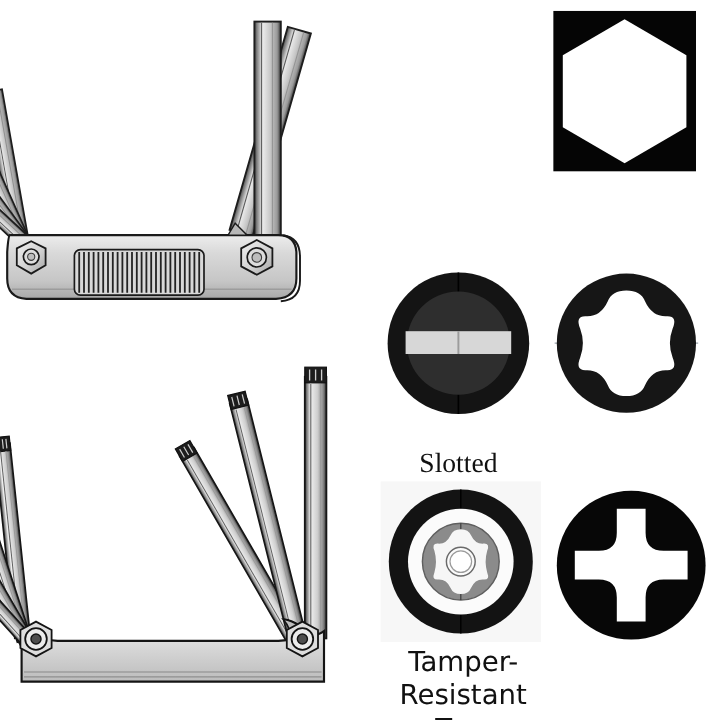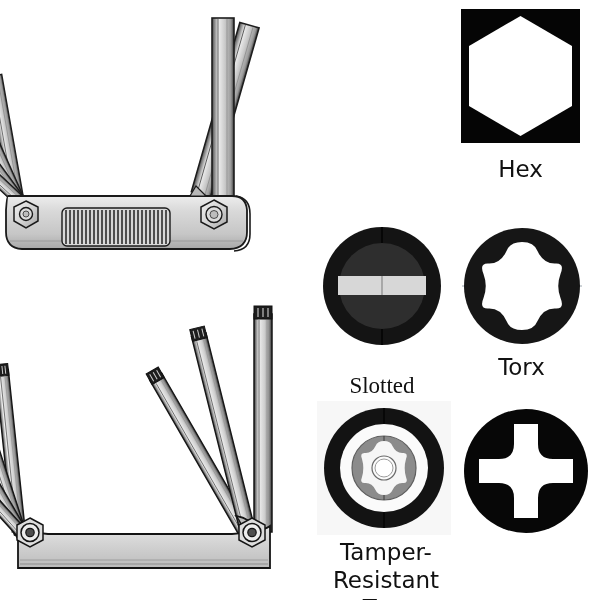--- a/index.html
+++ b/index.html
@@ -257,21 +257,20 @@
       </g>
     </svg>
   </div>
 
   <div class="panel" style="left:461px; top:9px; width:119px; height:134px;">
     <svg width="119" height="134" viewBox="0 0 119 134">
       <rect x="0" y="0" width="119" height="134" fill="#050505"></rect>
       <polygon points="59.5,7 111,37 111,97 59.5,127 8,97 8,37" fill="#ffffff"></polygon>
     </svg>
   </div>
-  <div class="caption" style="left:461px; top:155px; width:119px;">Hex</div>
 
   <div class="panel" style="left:322px; top:226px; width:120px; height:120px;">
     <svg width="120" height="120" viewBox="0 0 120 120">
       <circle cx="60" cy="60" r="59" fill="#141414"></circle>
       <line x1="60" y1="1" x2="60" y2="119" stroke="#000000" stroke-width="1.4"></line>
       <circle cx="60" cy="60" r="43" fill="#2e2e2e"></circle>
       <rect x="16" y="50" width="88" height="19" fill="#d7d7d7"></rect>
       <line x1="60" y1="50" x2="60" y2="69" stroke="#9c9c9c" stroke-width="1.6"></line>
     </svg>
   </div>
@@ -292,21 +291,20 @@
         Q72 104 60 104
         Q48 104 44.5 95
         Q38.5 82 26.5 82.5
         Q17 83 21.5 72
         Q26 60 21.5 48
         Q17 37 26.5 37.5
         Q38.5 38 44.5 25
         Q48 16 60 16 Z"></path>
     </svg>
   </div>
-  <div class="caption" style="left:460px; top:353px; width:123px;">Torx</div>
 
   <div class="panel" style="left:317px; top:401px; width:134px; height:134px;">
     <svg width="134" height="134" viewBox="0 0 134 134">
       <rect x="0" y="0" width="134" height="134" fill="#f7f7f7"></rect>
       <circle cx="67" cy="67" r="60" fill="#131313"></circle>
       <line x1="67" y1="7" x2="67" y2="127" stroke="#000000" stroke-width="1.2"></line>
       <circle cx="67" cy="67" r="44" fill="#fbfbfb"></circle>
       <circle cx="67" cy="67" r="32" fill="#8b8b8b" stroke="#5f5f5f" stroke-width="1.2"></circle>
       <line x1="67" y1="35" x2="67" y2="99" stroke="#3c3c3c" stroke-width="1"></line>
       <path fill="#f6f6f6" d="

